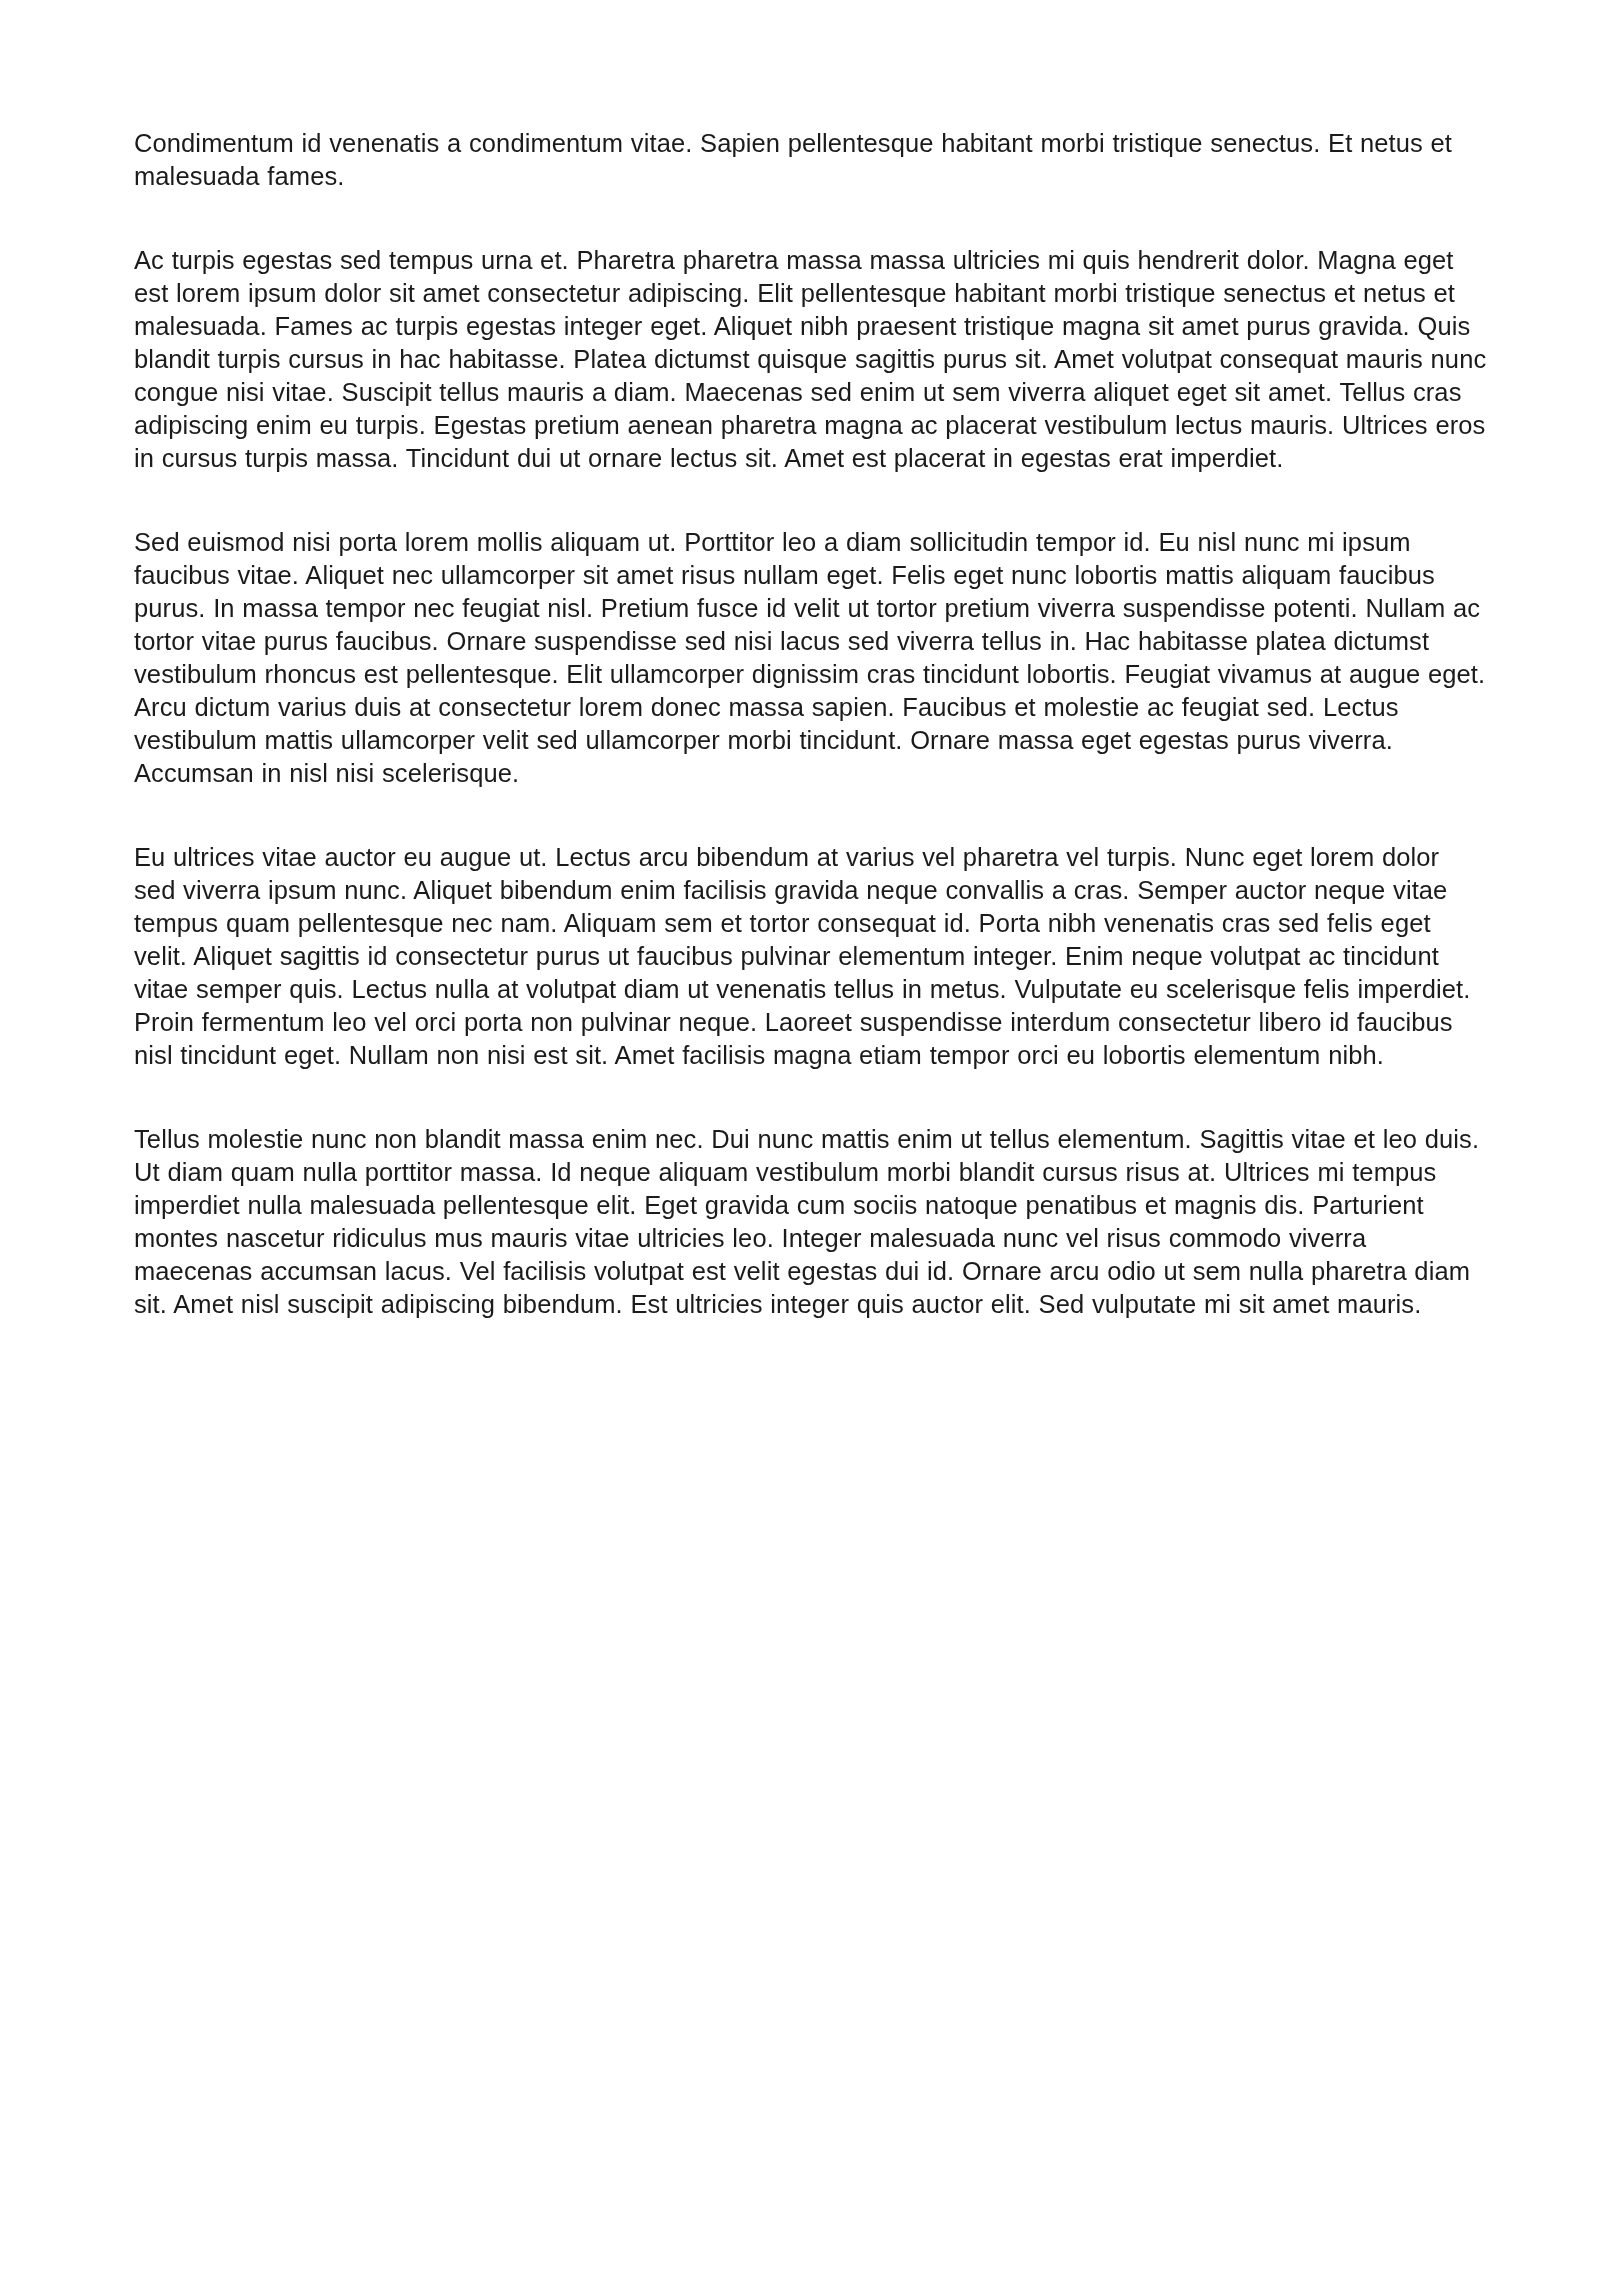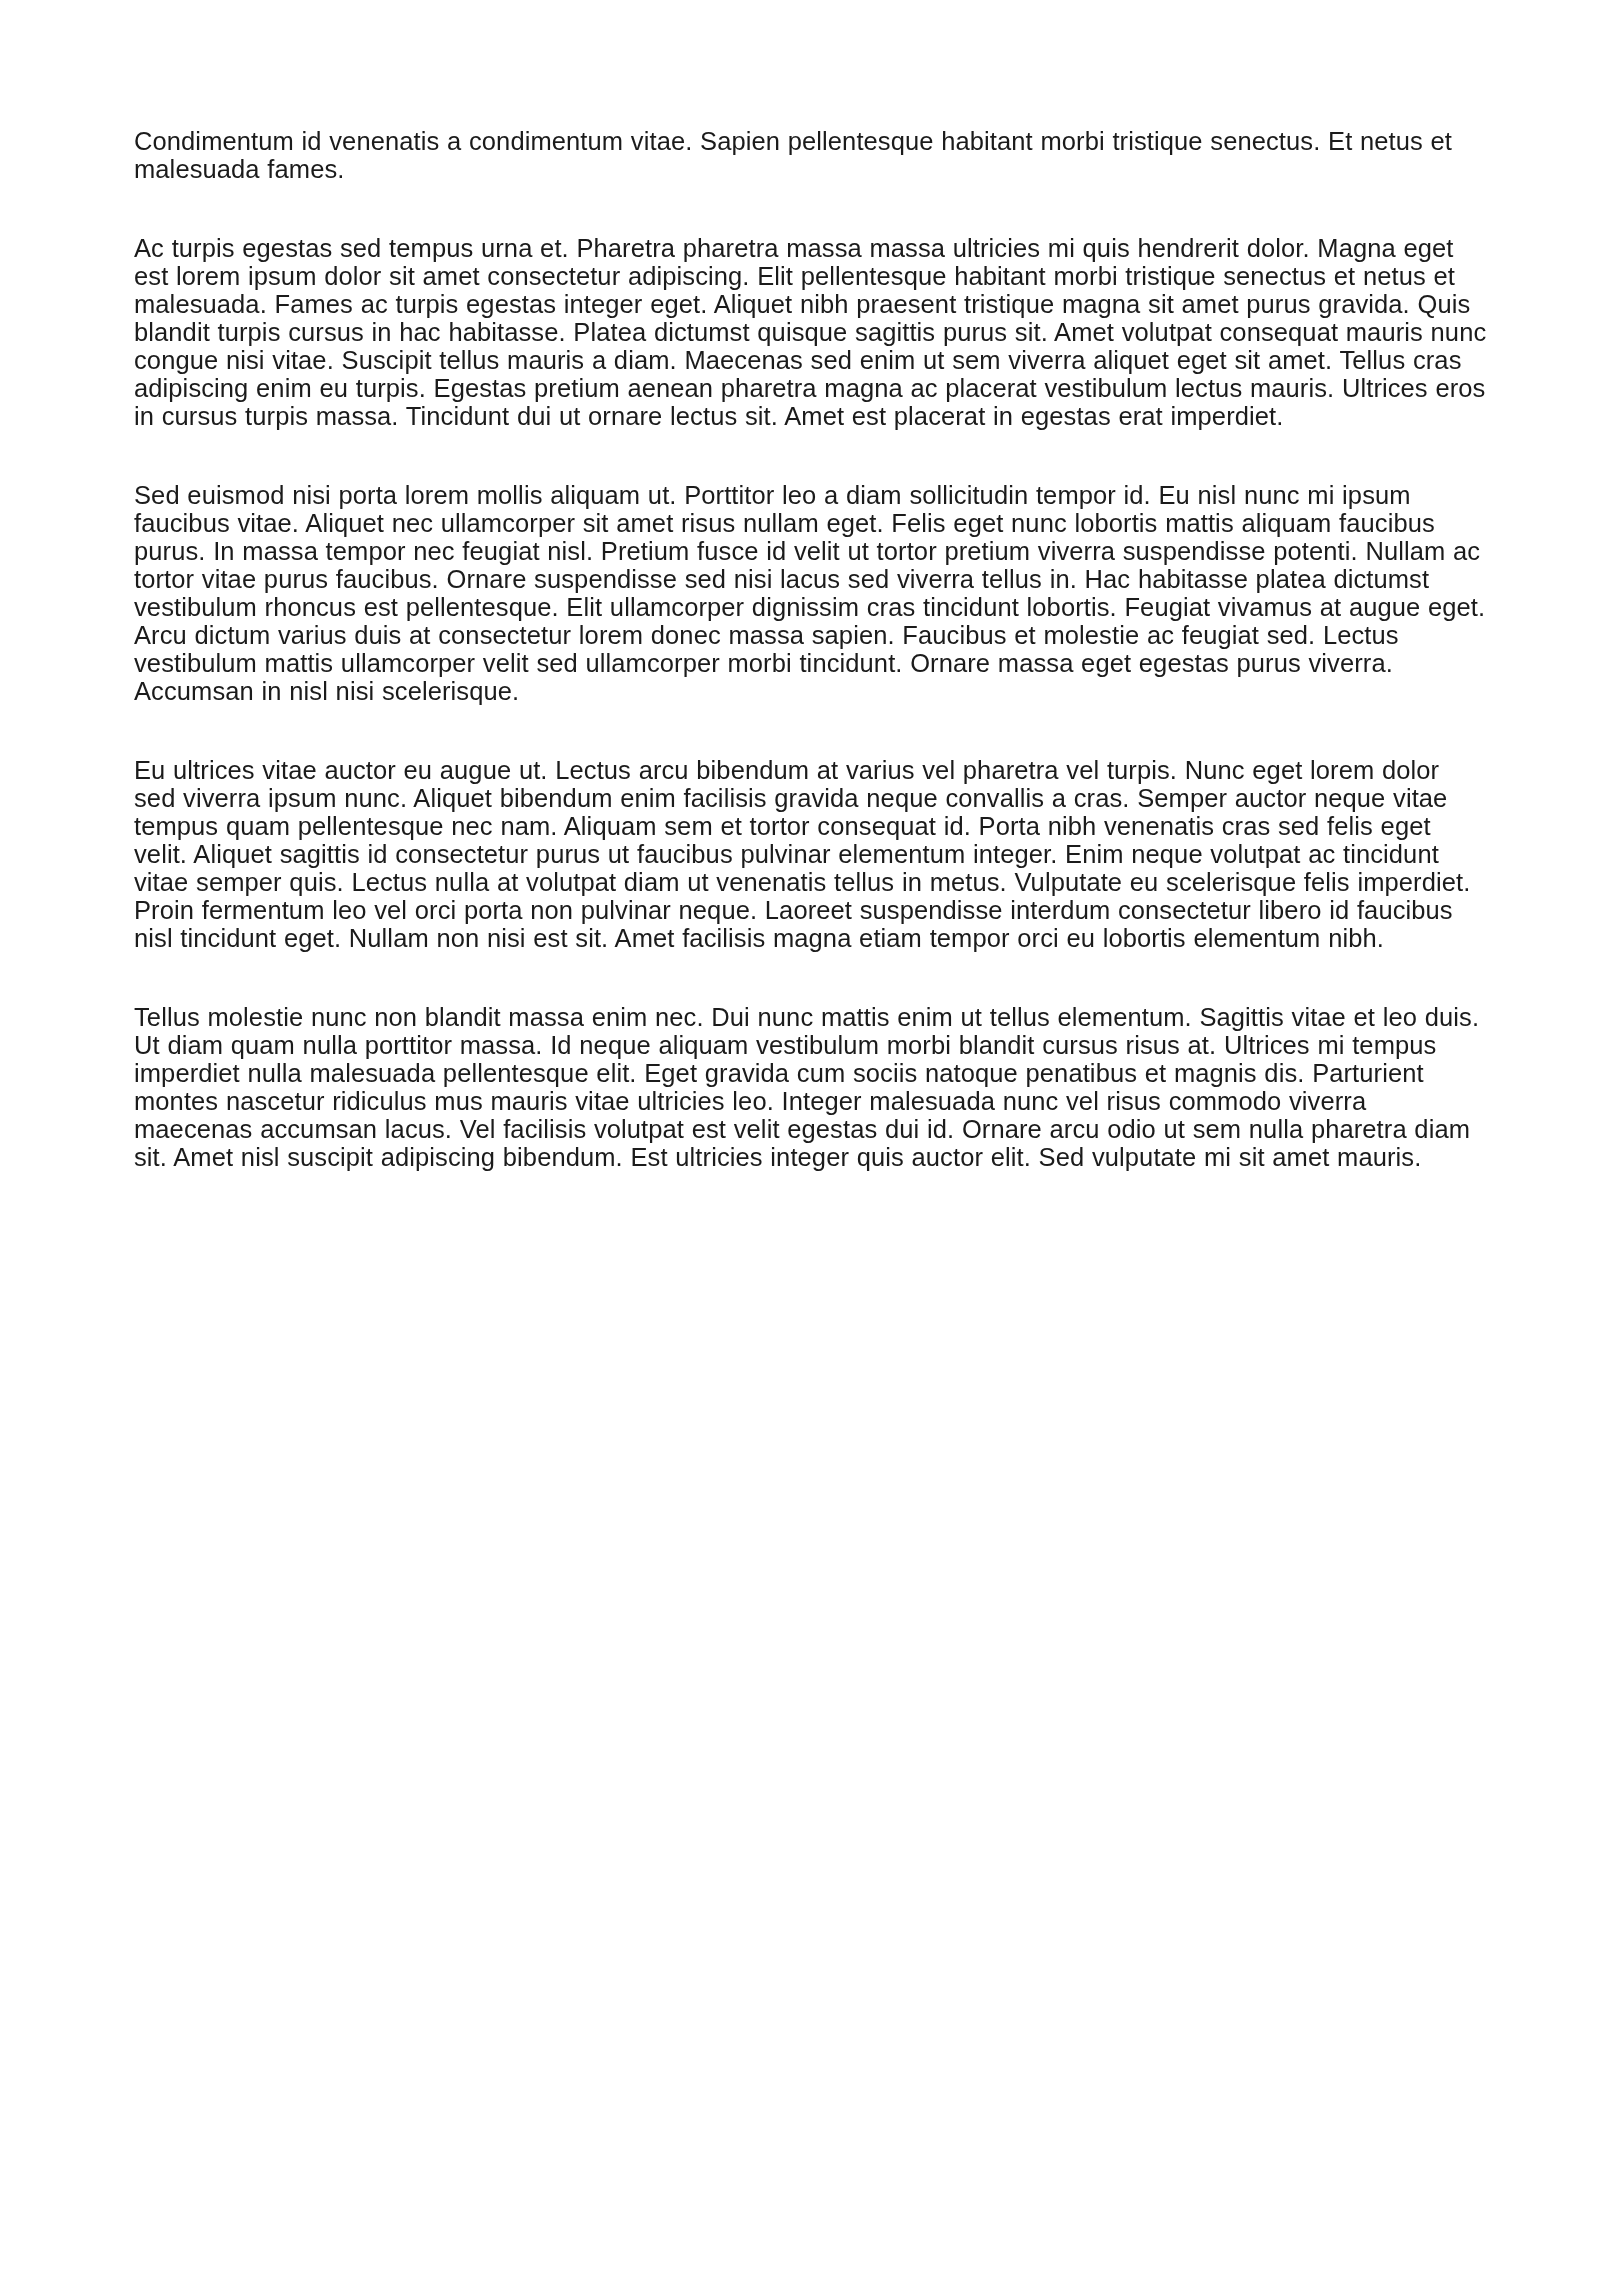--- a/index.html
+++ b/index.html
@@ -14,21 +14,21 @@
     margin: 0 auto;
     background: #ffffff;
     box-sizing: border-box;
     padding: 127px 134px 0 134px;
     font-family: "Liberation Sans", sans-serif;
     color: #1b1b1b;
     overflow: hidden;
   }
   .para {
     font-size: 25.5px;
-    line-height: 28px;
+    line-height: 33px;
     letter-spacing: 0.1px;
     margin: 0 0 51px 0;
     text-align: left;
     word-spacing: 0.5px;
   }
   .para:last-child {
     margin-bottom: 4px;
   }
 </style>
 </head>

